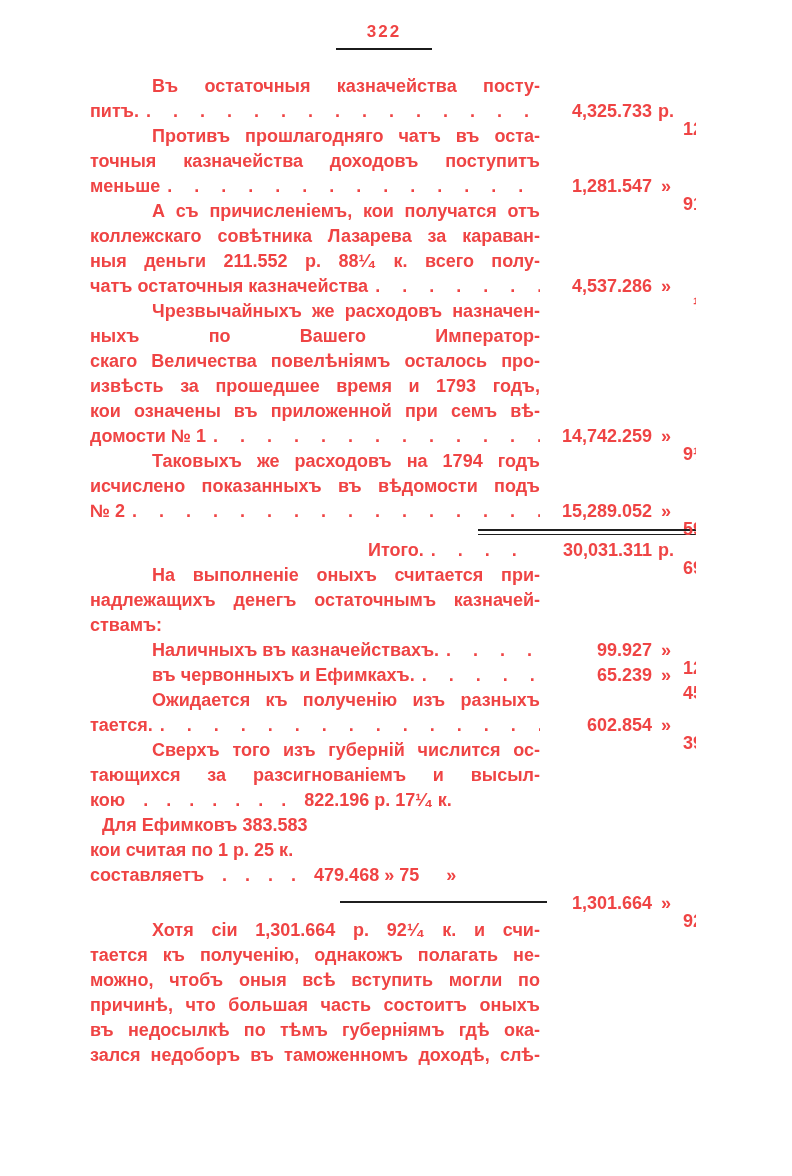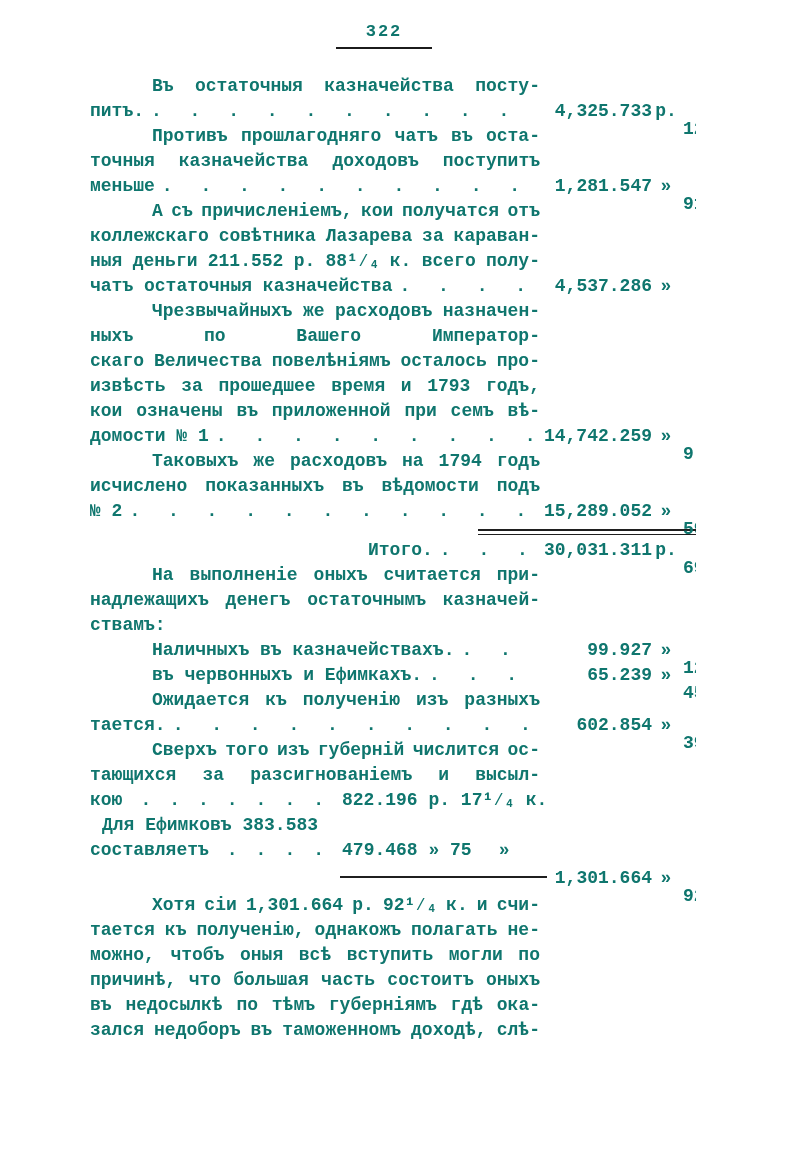--- a/index.html
+++ b/index.html
@@ -1,21 +1,21 @@
 <!DOCTYPE html>
 <html><head>
 <meta charset="utf-8">
 <style>
   html,body{margin:0;padding:0;background:#ffffff;}
   .page{
     position:relative;
     width:696px;height:1176px;
     background:#ffffff;
-    color:#0f766e;
-    font-family:Liberation Mono, monospace;
+    color:#ef4444;
+    font-family:Liberation Sans, sans-serif;
     font-weight:700;
     font-size:18px;
     overflow:hidden;
   }
   .pagenum{
     position:absolute;
     left:336px;top:22px;
     width:96px;
     text-align:center;
     font-size:17px;
@@ -353,20 +353,25 @@
           <span>кою . . . . . . . 822.196 р. 17¹⁄₄ к.</span>
         </div>
       </div>
       <div class="row">
         <div class="text ind-sm">
           <span>Для Ефимковъ 383.583</span>
         </div>
       </div>
       <div class="row">
         <div class="text">
+          <span>кои считая по 1 р. 25 к.</span>
+        </div>
+      </div>
+      <div class="row">
+        <div class="text">
           <span>составляетъ . . . . 479.468 » 75  »</span>
         </div>
       </div>
       <div class="row sum-row">
         <div class="text"></div>
         <div class="sum-rule"></div>
         <div class="a-num">1,301.664</div>
         <div class="a-cur">»</div>
         <div class="a-frac">92¹⁄₄</div>
         <div class="a-kop">»</div>

